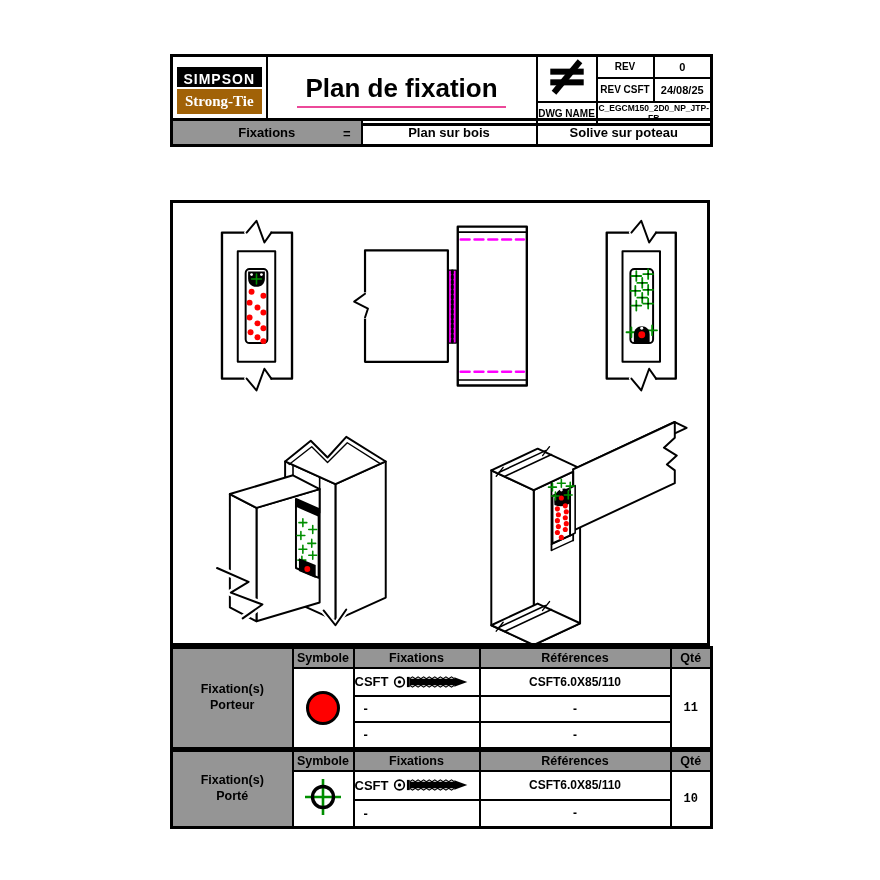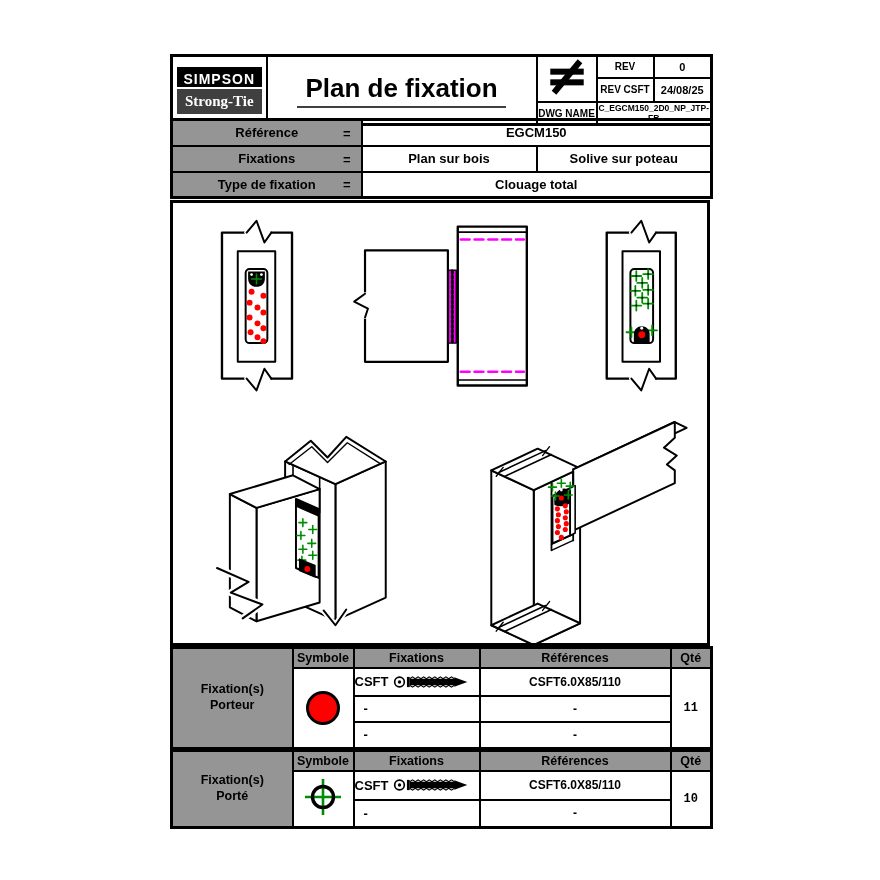--- a/index.html
+++ b/index.html
@@ -7,23 +7,23 @@
           font-family:"Liberation Sans",sans-serif;font-weight:bold;color:#000;}
   .sheet{position:absolute;left:170px;top:54px;width:540px;height:776px;}
   table{border-collapse:collapse;table-layout:fixed;}
   td,th{border:2px solid #000;text-align:center;vertical-align:middle;padding:0;overflow:hidden;}
   .sec{position:absolute;left:0;}
   .hdr-t,.info-t,.fix-t{width:540px;border:3px solid #000;}
   
   .logo-cell{padding:3px 2px;}
   .logo-black{background:#000;color:#fff;font-size:14px;letter-spacing:1px;
               height:20px;line-height:25px;margin:1px 2px;}
-  .logo-red{background:#404040;color:#fff;font-family:"Liberation Serif",serif;
+  .logo-red{background:#a16207;color:#fff;font-family:"Liberation Serif",serif;
             font-size:15px;height:25px;line-height:25px;margin:2px 2px 1px 2px;}
-  .title-cell span{display:inline-block;font-size:26px;border-bottom:2px solid #404040;
+  .title-cell span{display:inline-block;font-size:26px;border-bottom:2px solid #ec4899;
                    padding:0 8px 2px 8px;}
   .small-lbl{font-size:10px;}
   .small-val{font-size:11px;}
   .dwg-val{font-size:8.5px;letter-spacing:0;}
   
   .glabel{background:#959595;}
   .lblwrap{position:relative;width:100%;font-size:13px;}
   .lblwrap .eq{position:absolute;right:10px;top:50%;transform:translateY(-50%);}
   .ival{font-size:13px;}
   
@@ -83,38 +83,26 @@
   </tbody>
       </table>
 
   <table class="info-t sec" style="top:64px;">
     <colgroup>
           <col style="width:190px">
           <col style="width:175px">
           <col style="width:175px">
         </colgroup>
     <tbody>
-          <tr style="height:26px;">
-      <td class="glabel">
-        <div class="lblwrap"><span>Référence</span><span class="eq">=</span></div>
-      </td>
-      <td colspan="2" class="ival">EGCM150</td>
-    </tr>
     <tr style="height:26px;">
       <td class="glabel">
         <div class="lblwrap"><span>Fixations</span><span class="eq">=</span></div>
       </td>
       <td class="ival">Plan sur bois</td>
       <td class="ival">Solive sur poteau</td>
-    </tr>
-    <tr style="height:26px;">
-      <td class="glabel">
-        <div class="lblwrap"><span>Type de fixation</span><span class="eq">=</span></div>
-      </td>
-      <td colspan="2" class="ival">Clouage total</td>
     </tr>
   </tbody>
       </table>
 
   <div class="sec draw">
   <svg width="534" height="440" viewBox="0 0 540 446">
     <g fill="none" stroke="#000" stroke-width="2" stroke-linejoin="round" stroke-linecap="round">
 
       <g>
         <rect x="49" y="30" width="71" height="148" stroke-width="2.4"></rect>

